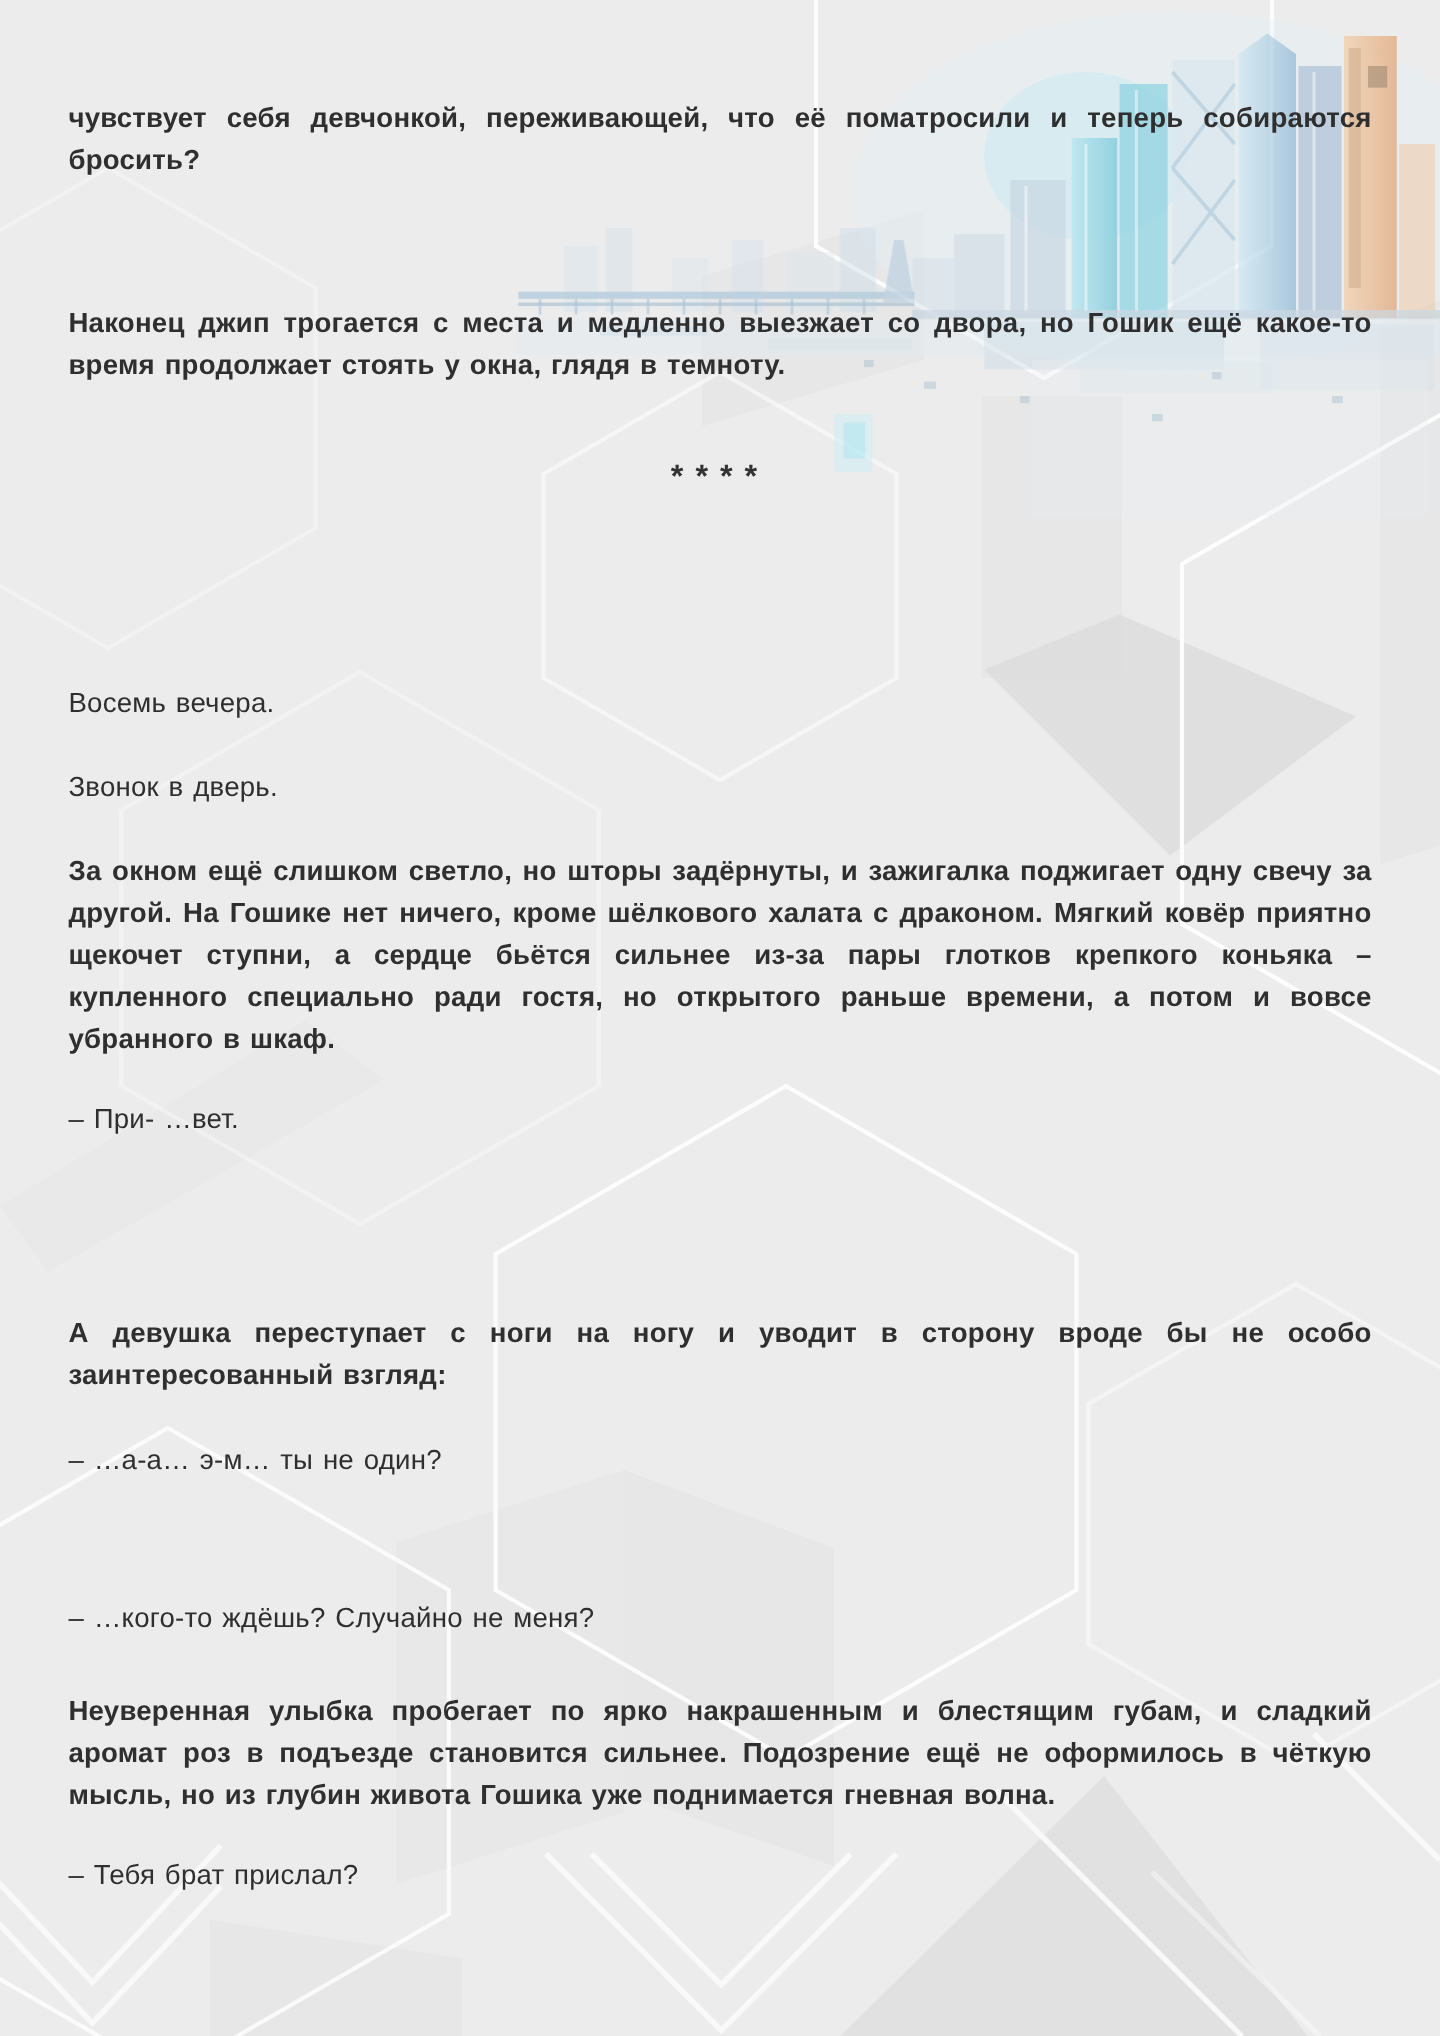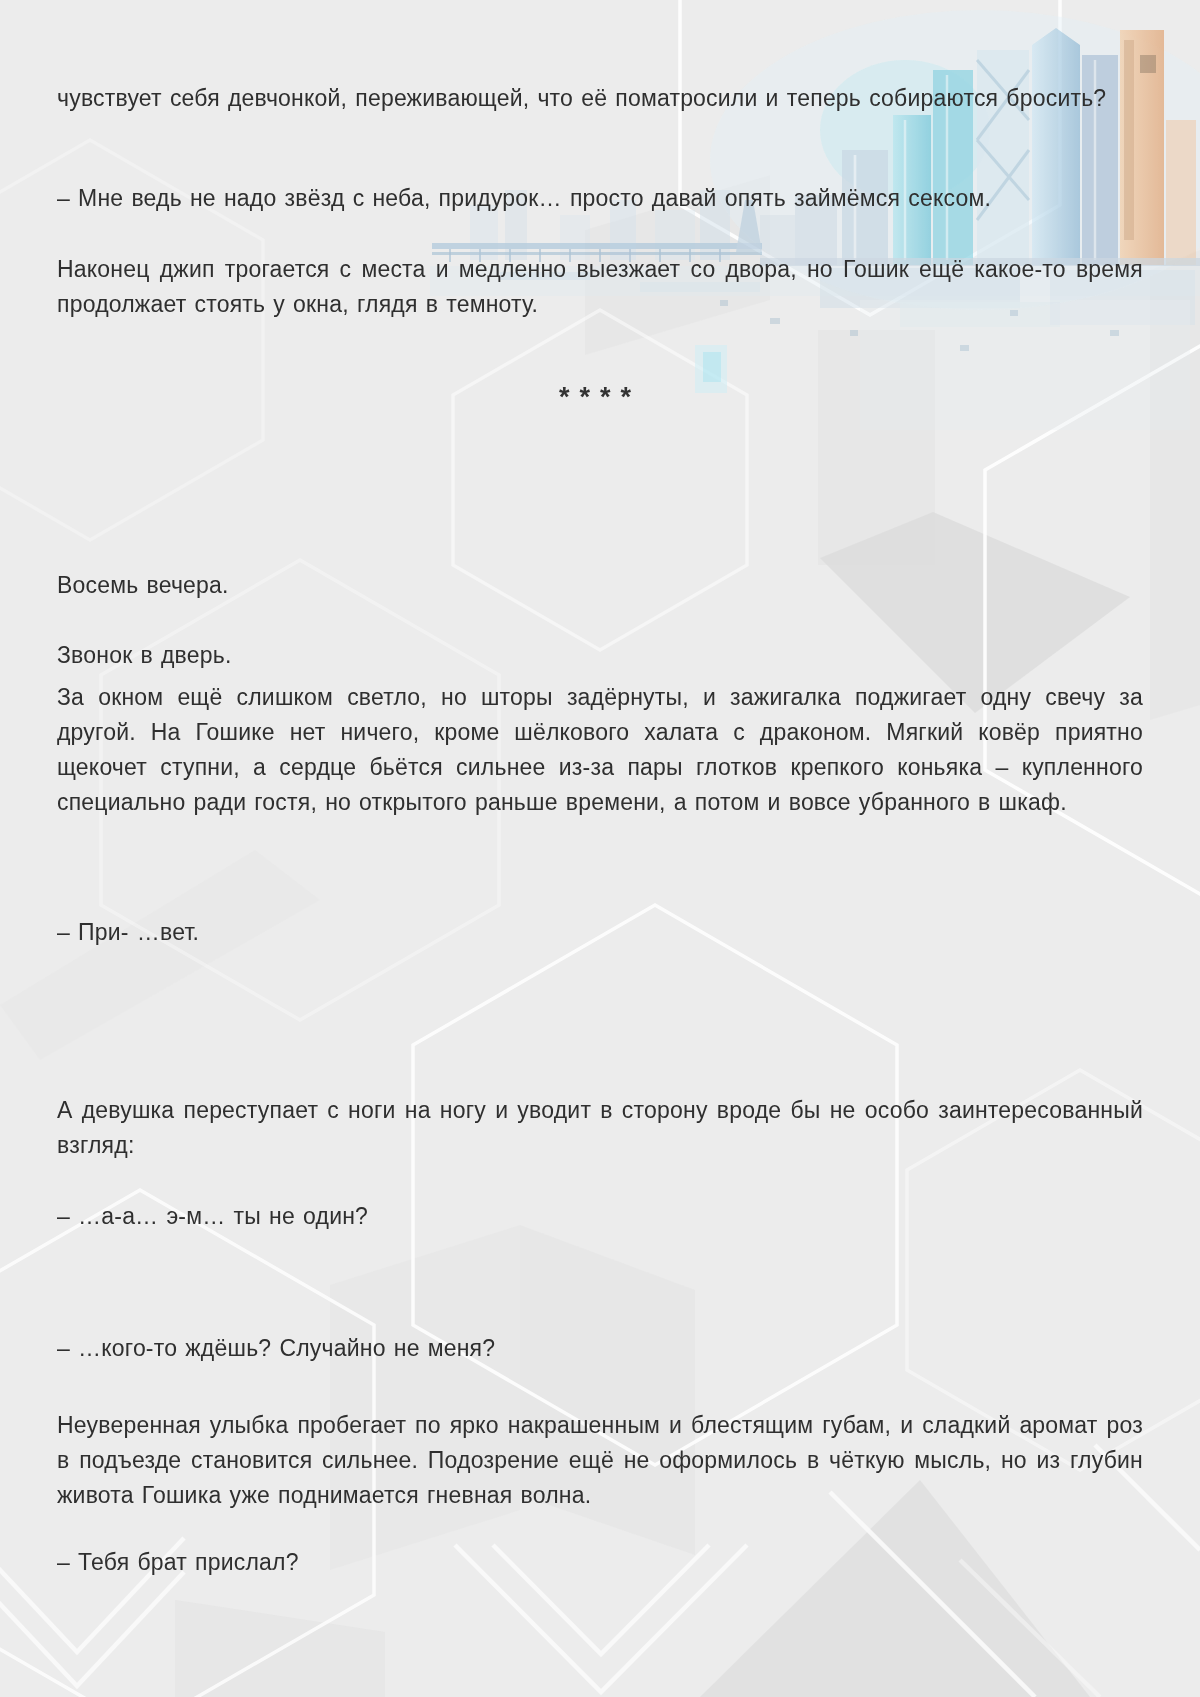--- a/index.html
+++ b/index.html
@@ -10,21 +10,21 @@
   }
   .layer{position:absolute;left:0;top:0;width:1200px;height:1697px;}
   #bg-layer{z-index:0;}
   #city-layer{z-index:1;}
   #text-layer{z-index:2;}
   p.para{
     position:absolute;left:57px;width:1086px;margin:0;
     font-size:23px;line-height:35px;color:#2f2f2f;
     letter-spacing:0.2px;word-spacing:1.5px;
   }
-  p.justify{text-align:justify;}
+  p.justify{text-align:justify;font-weight:bold;}
   p.separator{
     text-align:center;font-size:27px;letter-spacing:10px;
     color:#333;font-weight:bold;
   }
 </style>
 </head>
 <body>
 
 <svg id="bg-layer" class="layer" viewBox="0 0 1200 1697" aria-hidden="true">
   <rect x="0" y="0" width="1200" height="1697" fill="#ececec"></rect>
@@ -142,25 +142,24 @@
         <rect x="1110" y="330" width="9" height="6"></rect>
     </g>
 
     <rect x="695" y="345" width="32" height="48" fill="#cfeef5" opacity="0.7"></rect>
     <rect x="703" y="352" width="18" height="30" fill="#a9e2ef" opacity="0.7"></rect>
   </g>
 </svg>
 
 <div id="text-layer" class="layer">
   <p class="para justify" style="top:81px">чувствует себя девчонкой, переживающей, что её поматросили и теперь собираются бросить?</p>
-  <p class="para" style="top:181px">– Мне ведь не надо звёзд с неба, придурок… просто давай опять займёмся сексом.</p>
   <p class="para justify" style="top:252px">Наконец джип трогается с места и медленно выезжает со двора, но Гошик ещё какое-то время продолжает стоять у окна, глядя в темноту.</p>
   <p class="para separator" style="top:380px">****</p>
   <p class="para" style="top:568px">Восемь вечера.</p>
   <p class="para" style="top:638px">Звонок в дверь.</p>
-  <p class="para justify" style="top:680px">За окном ещё слишком светло, но шторы задёрнуты, и зажигалка поджигает одну свечу за другой. На Гошике нет ничего, кроме шёлкового халата с драконом. Мягкий ковёр приятно щекочет ступни, а сердце бьётся сильнее из-за пары глотков крепкого коньяка – купленного специально ради гостя, но открытого раньше времени, а потом и вовсе убранного в шкаф.</p>
+  <p class="para justify" style="top:708px">За окном ещё слишком светло, но шторы задёрнуты, и зажигалка поджигает одну свечу за другой. На Гошике нет ничего, кроме шёлкового халата с драконом. Мягкий ковёр приятно щекочет ступни, а сердце бьётся сильнее из-за пары глотков крепкого коньяка – купленного специально ради гостя, но открытого раньше времени, а потом и вовсе убранного в шкаф.</p>
   <p class="para" style="top:915px">– При- …вет.</p>
   <p class="para" style="top:1199px">– …а-а… э-м… ты не один?</p>
   <p class="para justify" style="top:1093px">А девушка переступает с ноги на ногу и уводит в сторону вроде бы не особо заинтересованный взгляд:</p>
   <p class="para justify" style="top:1408px">Неуверенная улыбка пробегает по ярко накрашенным и блестящим губам, и сладкий аромат роз в подъезде становится сильнее. Подозрение ещё не оформилось в чёткую мысль, но из глубин живота Гошика уже поднимается гневная волна.</p>
   <p class="para" style="top:1331px">– …кого-то ждёшь? Случайно не меня?</p>
   <p class="para" style="top:1545px">– Тебя брат прислал?</p>
 </div>
 
 </body></html>

